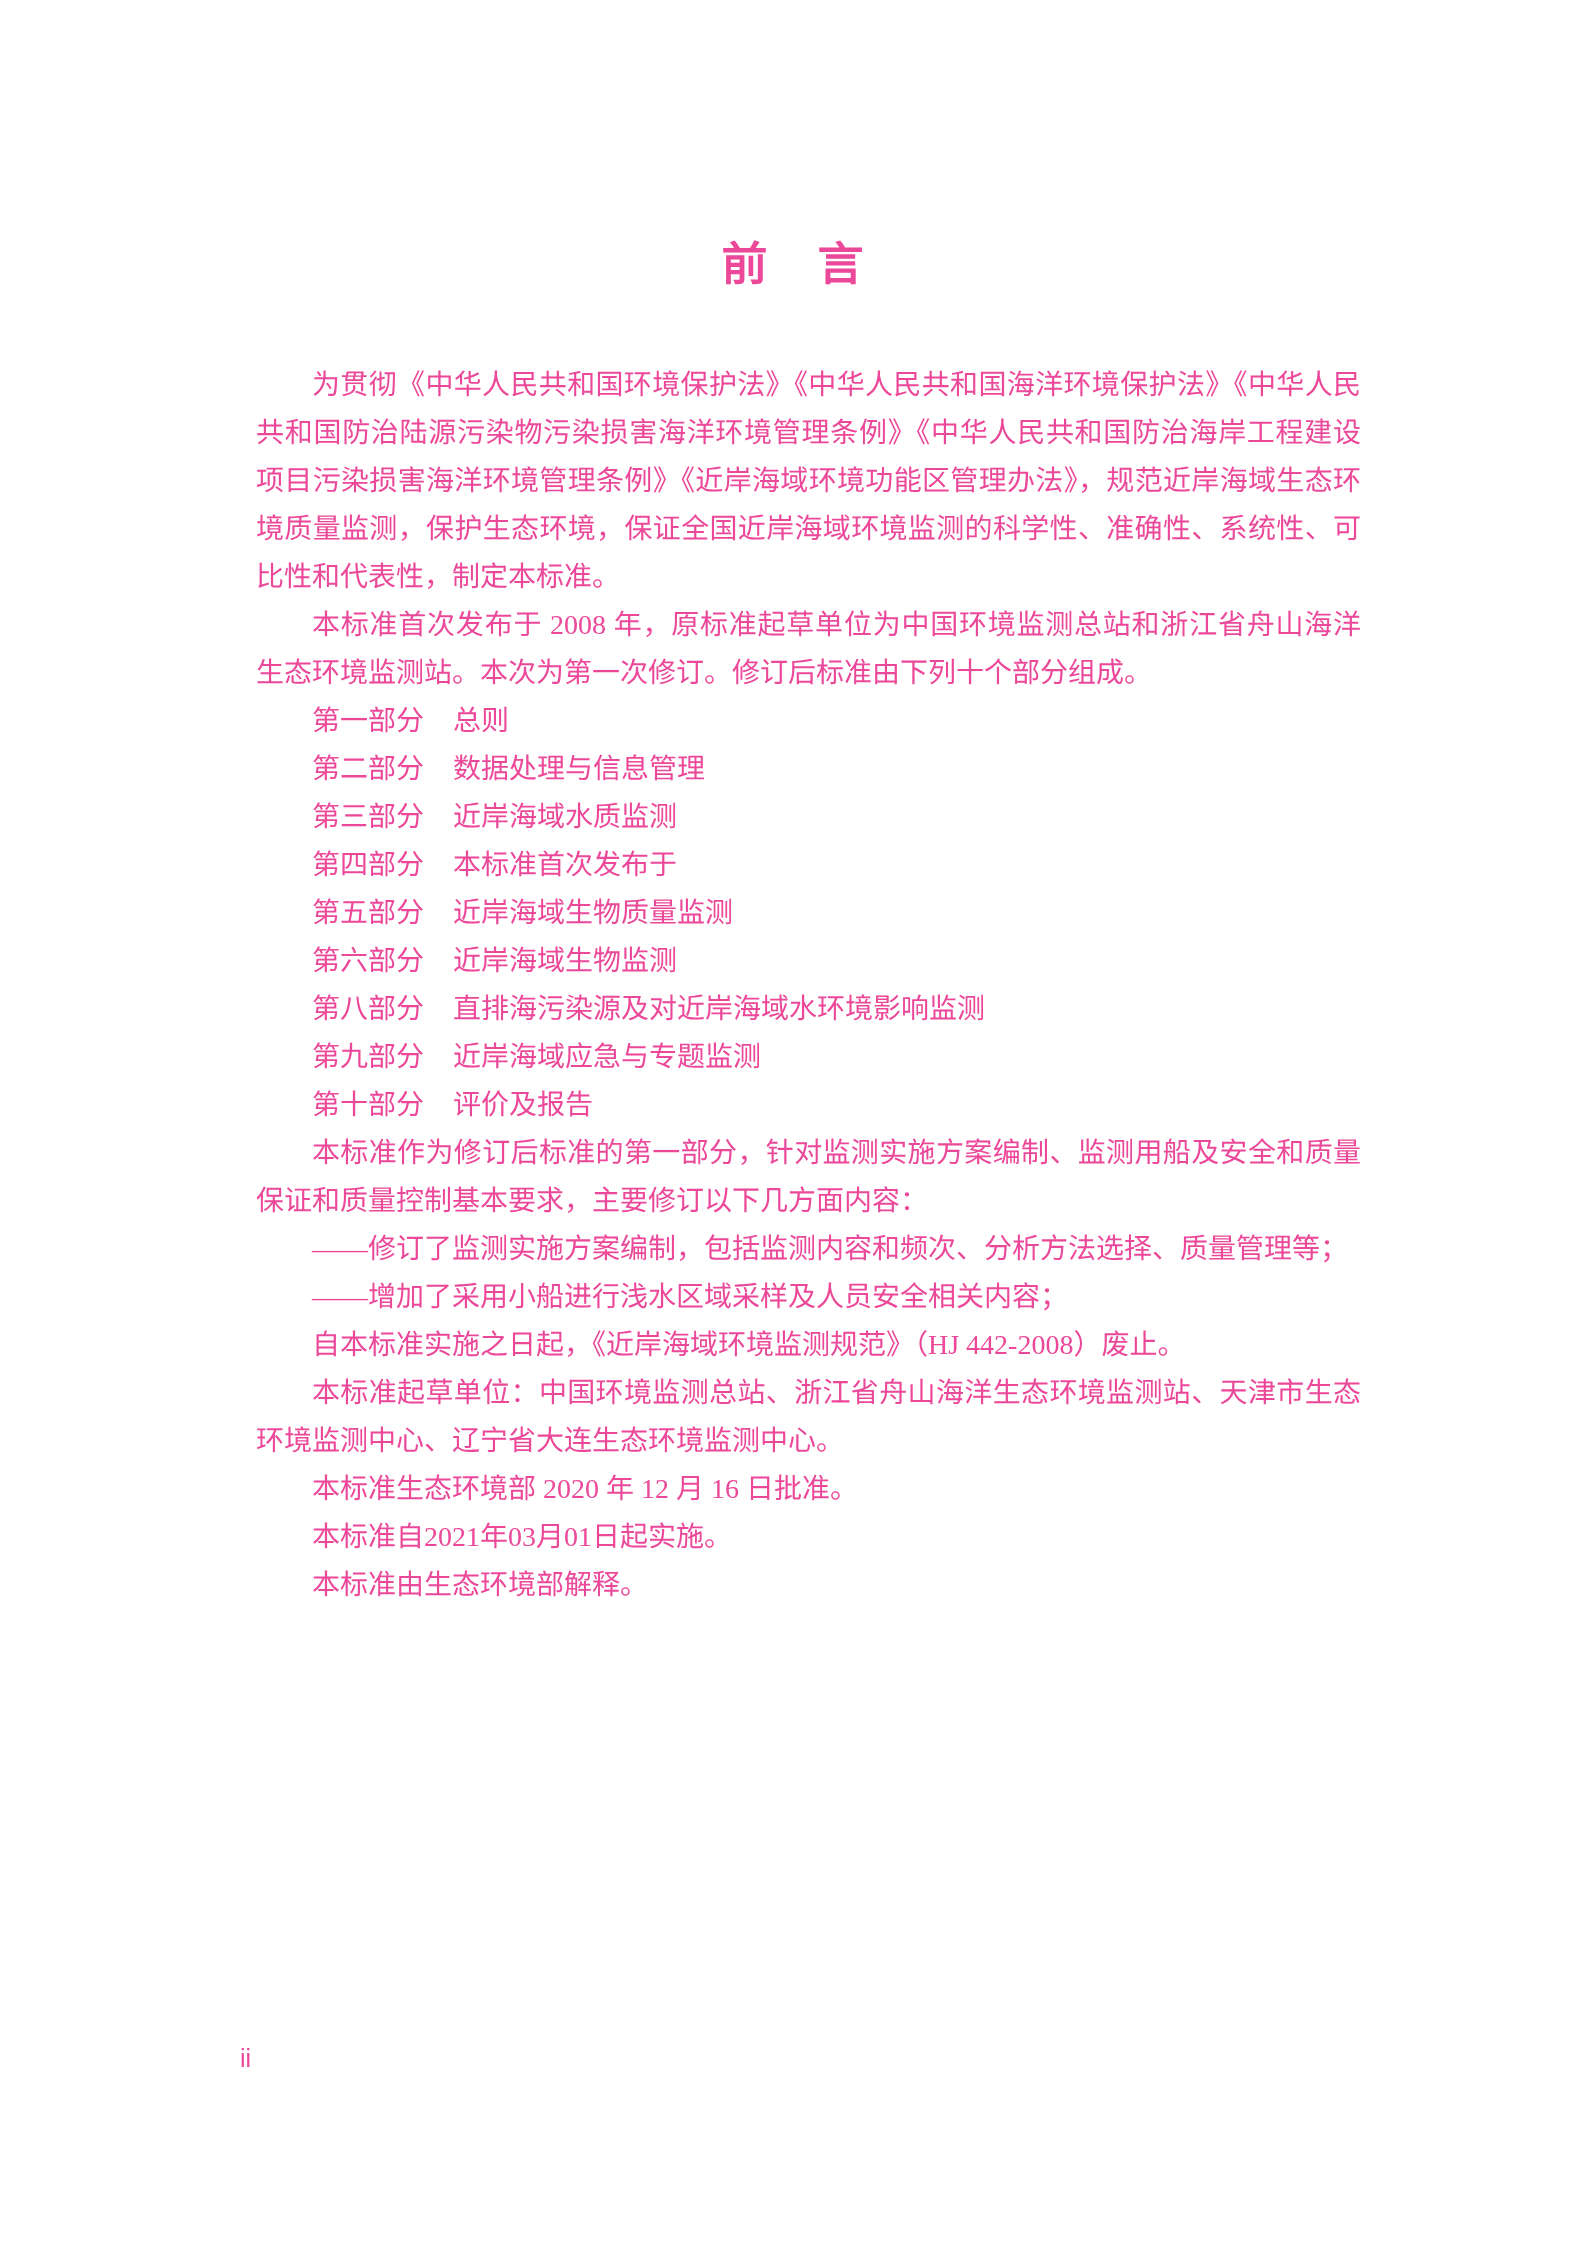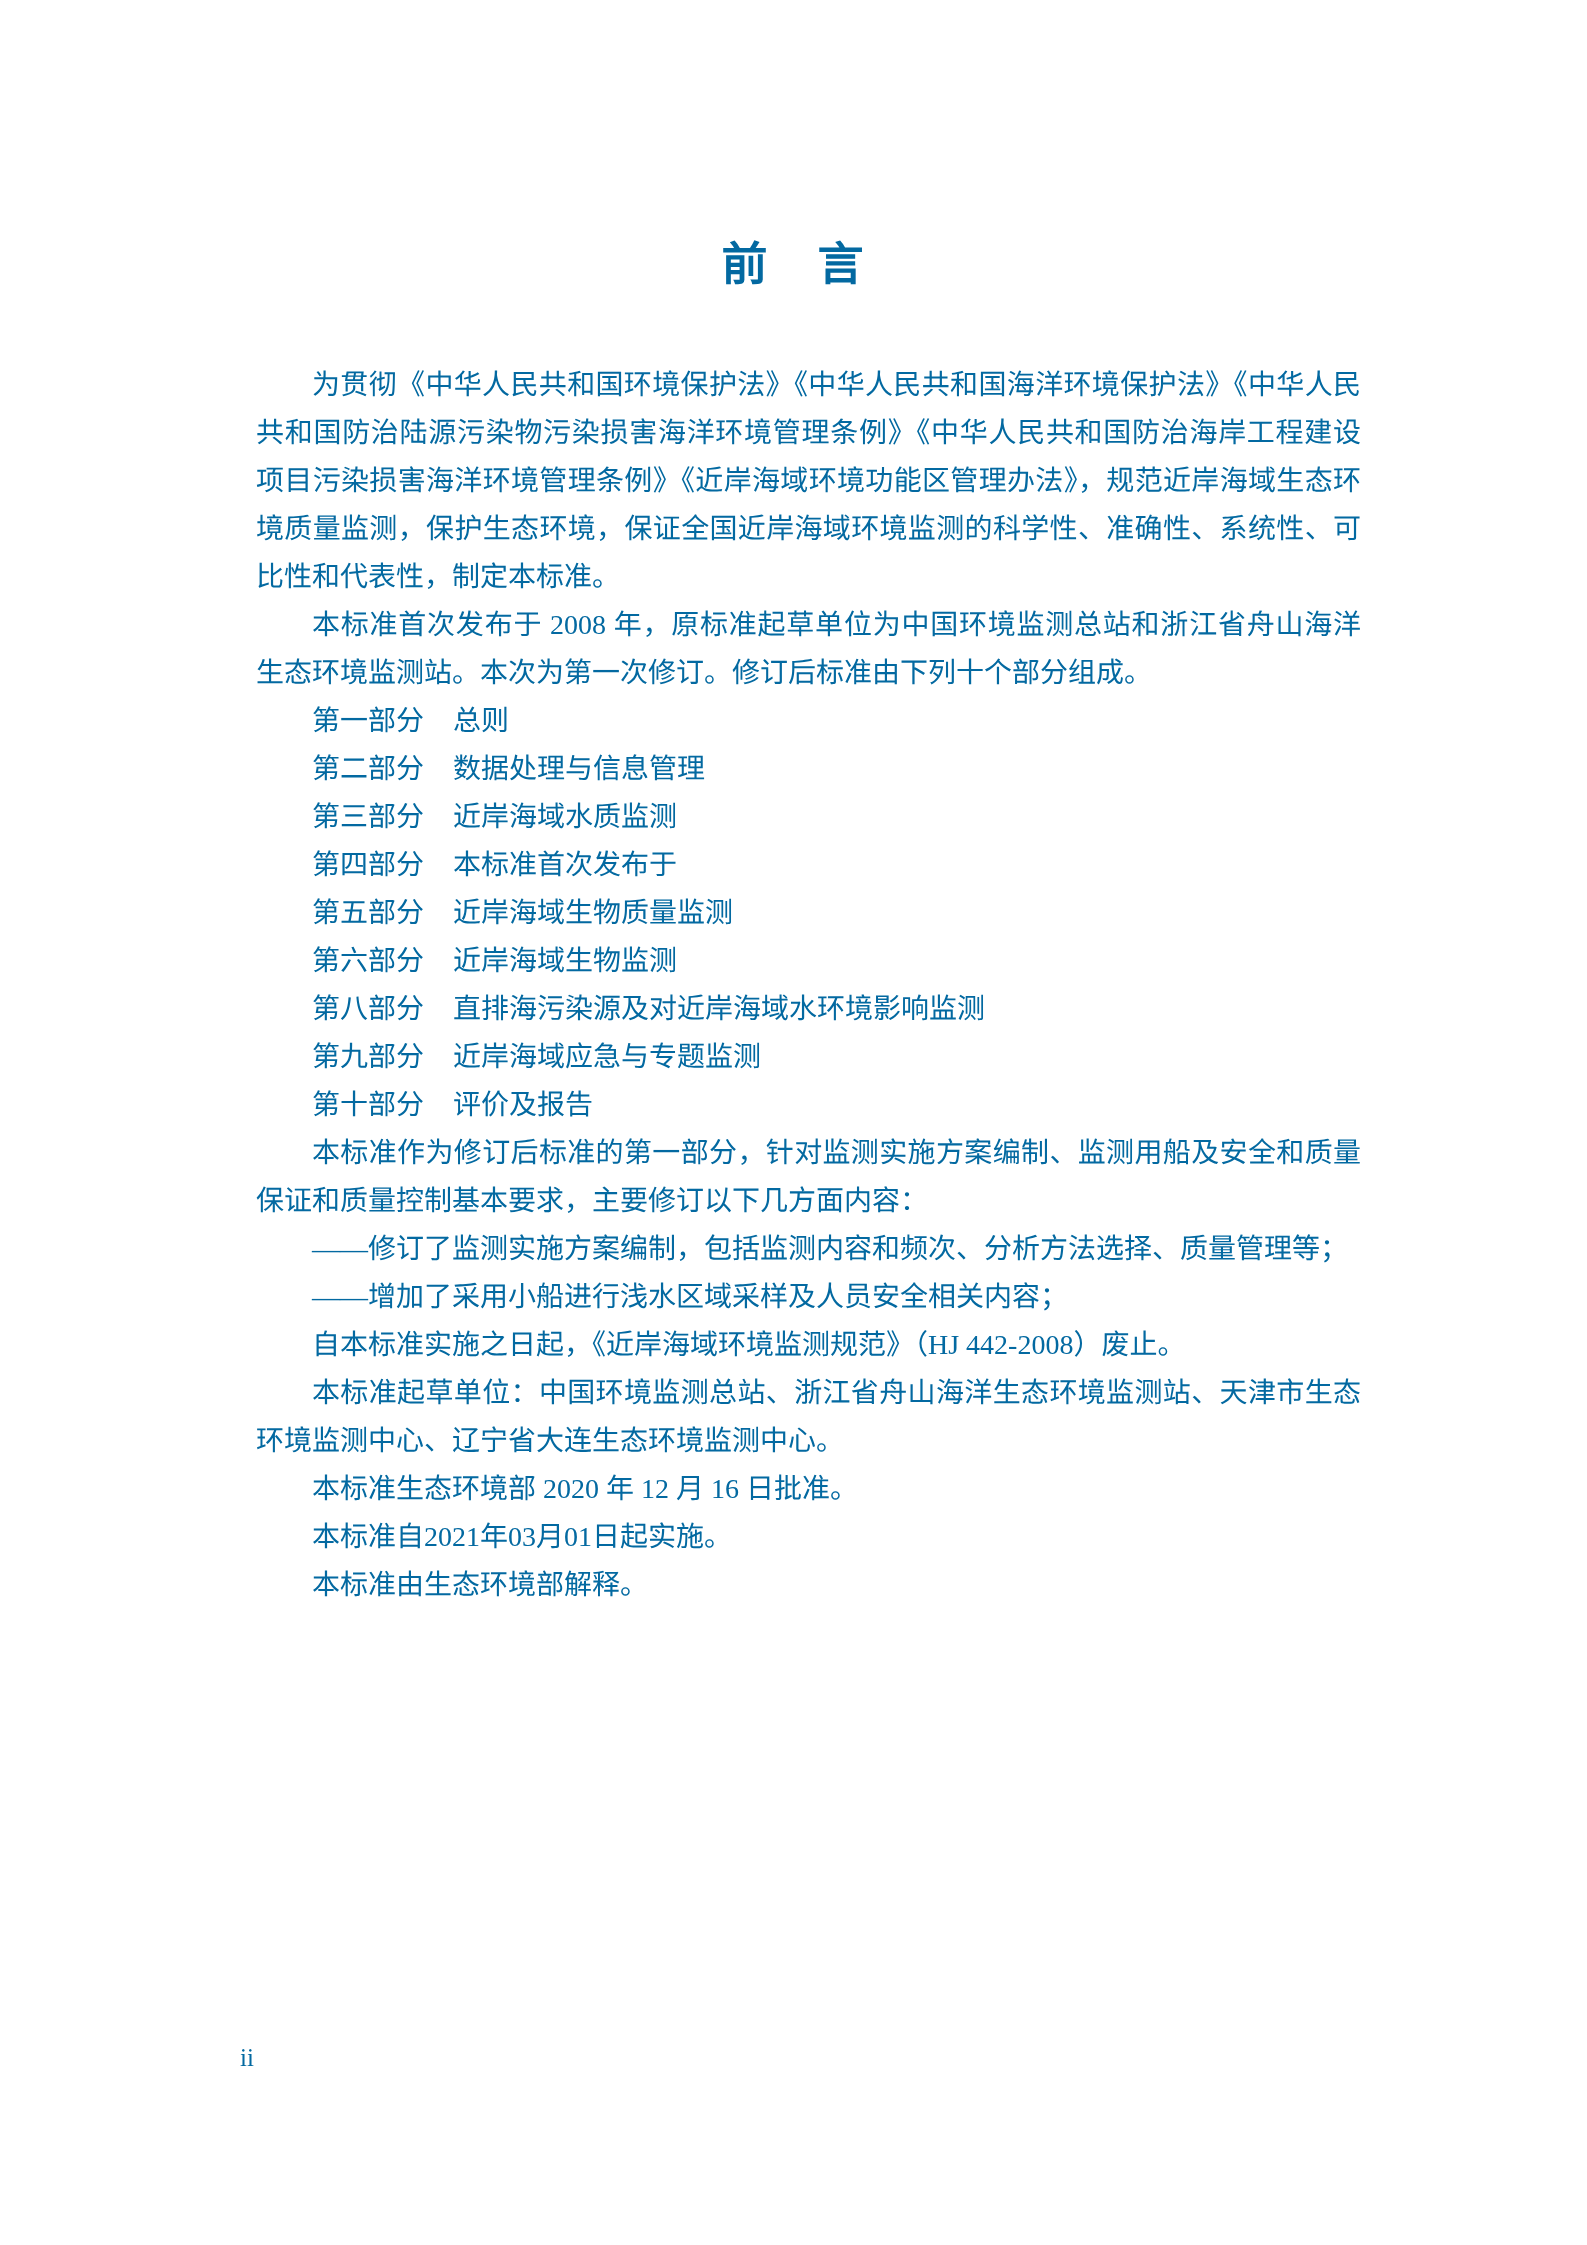--- a/index.html
+++ b/index.html
@@ -5,21 +5,21 @@
   html, body {
     margin: 0;
     padding: 0;
     background: #ffffff;
   }
   .page {
     position: relative;
     width: 1587px;
     height: 2245px;
     background: #ffffff;
-    color: #0369a1;
+    color: #ec4899;
     font-family: "Liberation Serif", "DejaVu Serif", serif;
     overflow: hidden;
   }
   .doc-title {
     position: absolute;
     top: 238px;
     left: 0;
     width: 100%;
     margin: 0;
     text-align: center;
@@ -50,21 +50,21 @@
   .part-num {
     display: inline-block;
     margin-right: 29px;
   }
   .page-number {
     position: absolute;
     left: 240px;
     top: 2042px;
     font-size: 25px;
     line-height: 32px;
-    font-family: Liberation Serif, serif;
+    font-family: Liberation Sans, sans-serif;
   }
 </style>
 </head>
 <body>
 
 <div class="page">
 
   <h1 class="doc-title">前　言</h1>
 
   <div class="content">

